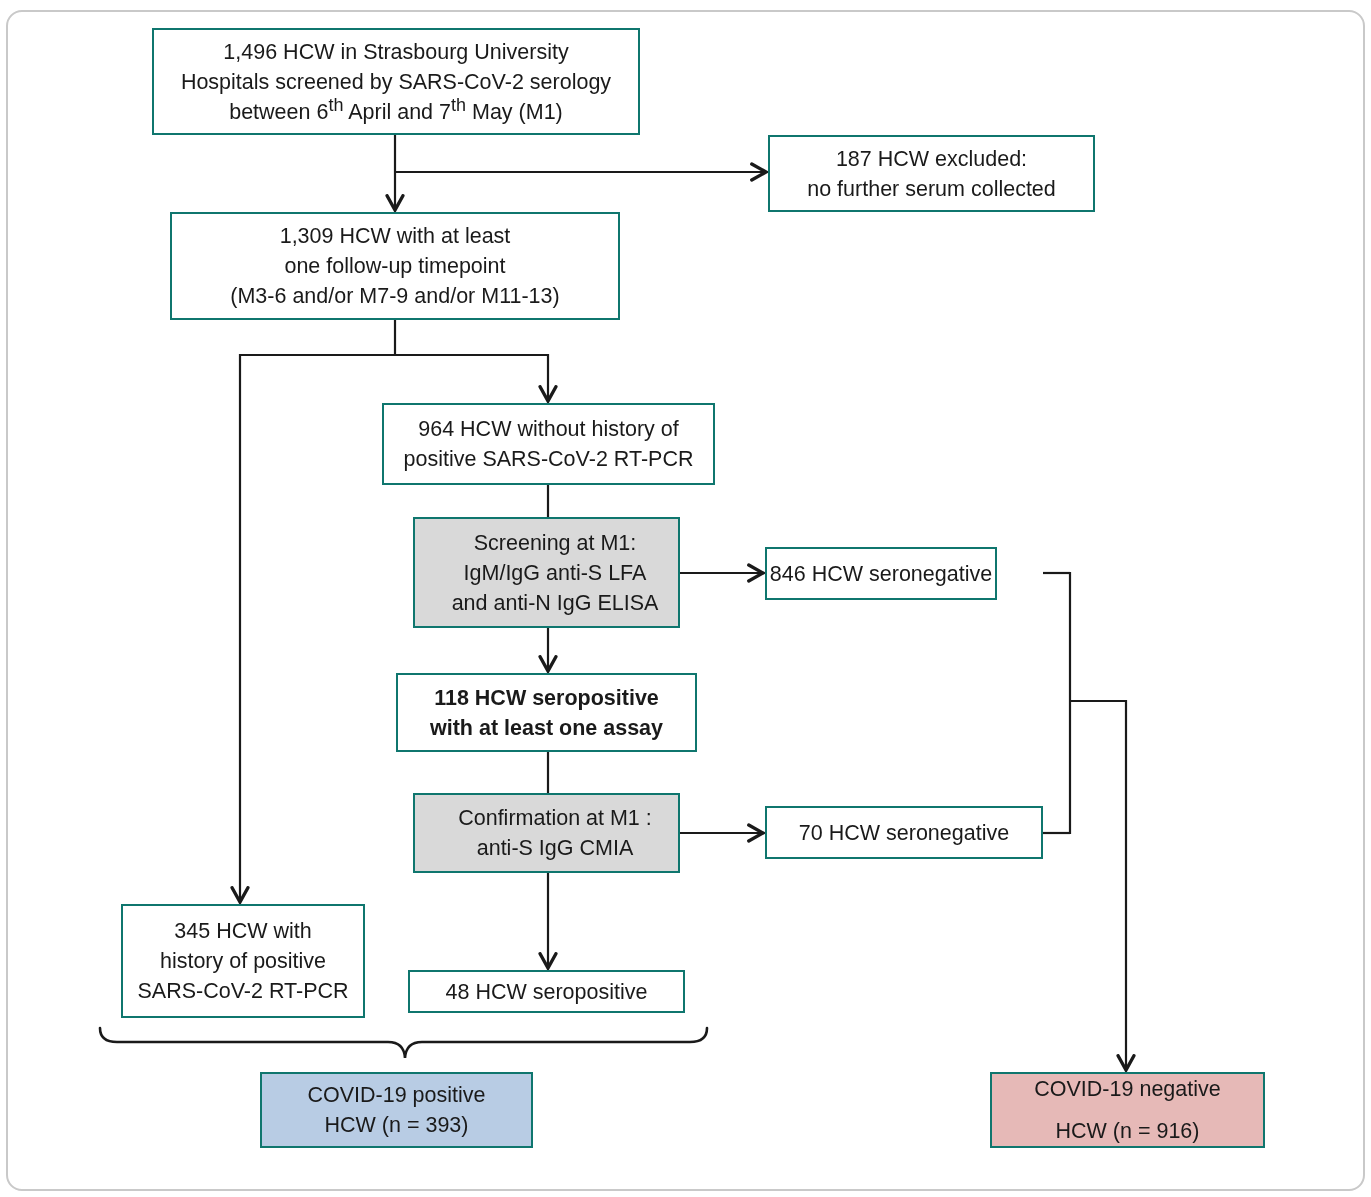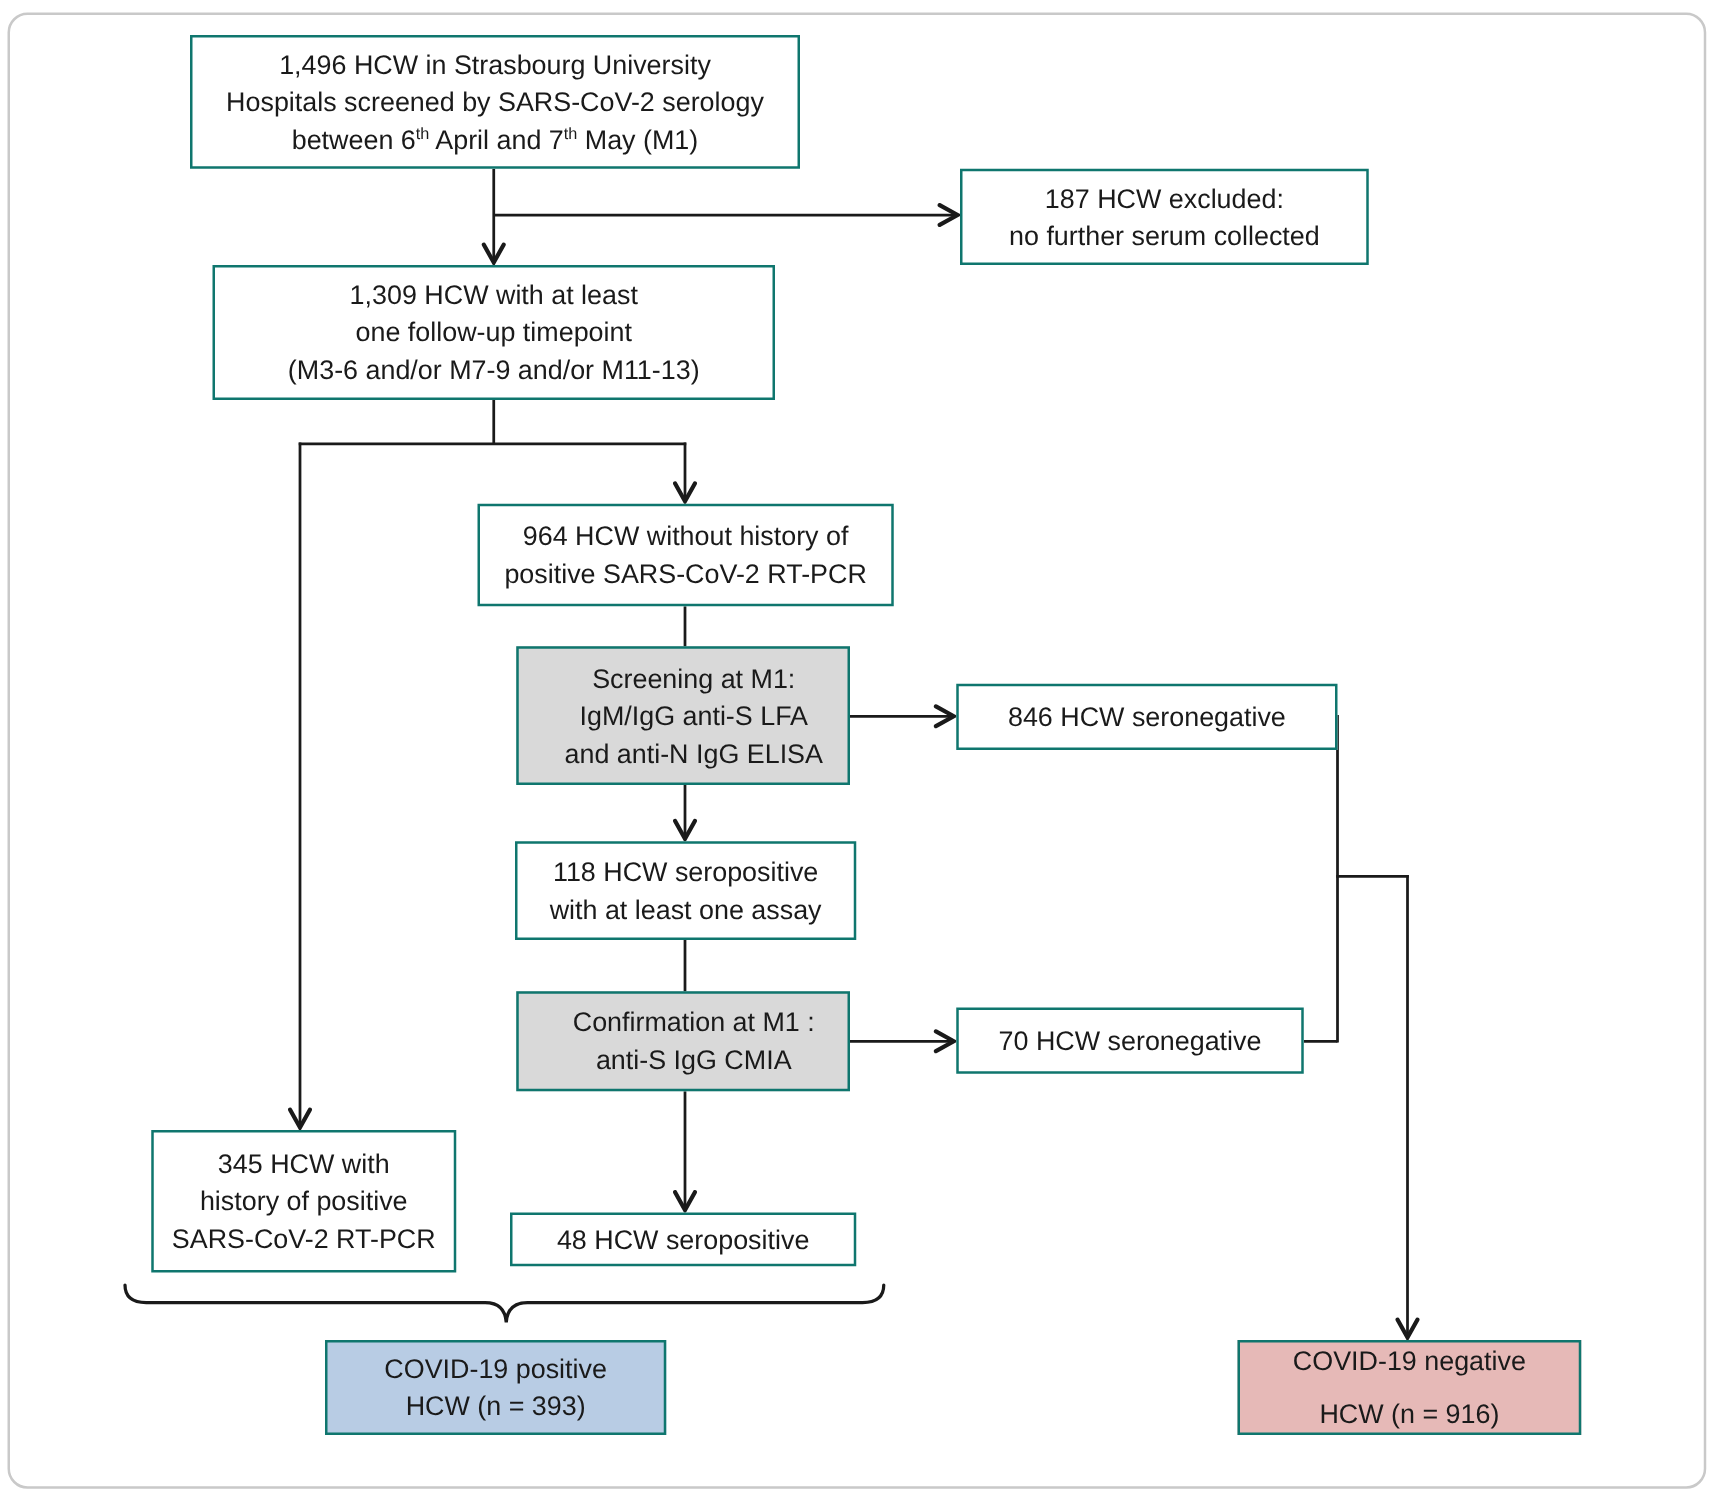--- a/index.html
+++ b/index.html
@@ -41,32 +41,32 @@
     color: #1a1a1a;
     font-size: 21.5px;
     line-height: 30px;
     z-index: 2;
   }
   .flow-box.gray { background: #d9d9d9; padding-left: 17px; }
   .flow-box.blue { background: #b8cce4; border-width: 2.5px; }
   .flow-box.pink { background: #e6b9b7; border-width: 2.5px; justify-content: space-between; }
   .line { white-space: nowrap; }
   .line sup {
-    font-size: 13px;
+    font-size: 18px;
     vertical-align: super;
     line-height: 0;
   }
   
   #box-screened      { left: 152px; top: 28px;   width: 488px; height: 107px; }
   #box-excluded      { left: 768px; top: 135px;  width: 327px; height: 77px;  }
   #box-followup      { left: 170px; top: 212px;  width: 450px; height: 108px; }
   #box-nohistory     { left: 382px; top: 403px;  width: 333px; height: 82px;  }
   #box-screening     { left: 413px; top: 517px;  width: 267px; height: 111px; }
-  #box-846           { left: 765px; top: 547px;  width: 305px; height: 53px;  }
-  #box-118           { left: 412px; top: 673px;  width: 273px; height: 79px;  }
+  #box-846           { left: 765px; top: 547px;  width: 232px; height: 53px;  }
+  #box-118           { left: 396px; top: 673px;  width: 301px; height: 79px; font-weight: bold;  }
   #box-confirmation  { left: 413px; top: 793px;  width: 267px; height: 80px;  }
   #box-70            { left: 765px; top: 806px;  width: 278px; height: 53px;  }
   #box-345           { left: 121px; top: 904px;  width: 244px; height: 114px; }
   #box-48            { left: 408px; top: 970px;  width: 277px; height: 43px;  }
   #box-positive      { left: 260px; top: 1072px; width: 273px; height: 76px;  }
   #box-negative      { left: 990px; top: 1072px; width: 275px; height: 76px;  }
 </style>
 </head>
 <body>
 

